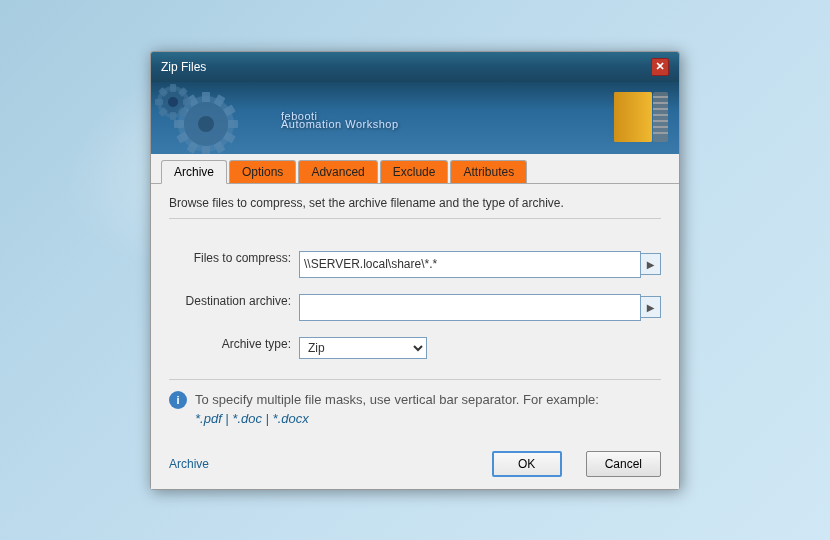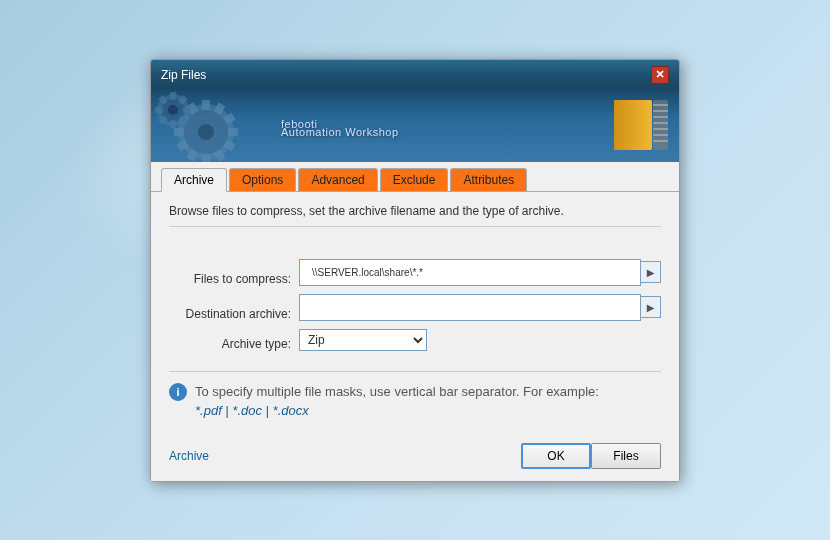--- a/index.html
+++ b/index.html
@@ -152,45 +152,45 @@
     .description {
       font-size: 12px;
       color: #333;
       margin-bottom: 32px;
       border-bottom: 1px solid #ccc;
       padding-bottom: 8px;
     }
 
     .form-row {
       display: flex;
-      align-items: flex-end;
-      margin-bottom: 8px;
+      align-items: flex-start;
+      margin-bottom: 16px;
     }
 
     .form-label {
       font-size: 12px;
       color: #333;
       text-align: right;
       width: 130px;
       padding-right: 8px;
       flex-shrink: 0;
     }
 
     .form-input-wrap {
       flex: 1;
       display: flex;
       align-items: center;
     }
 
     .form-input {
       flex: 1;
       height: 27px;
-      font-size: 10px;
+      font-size: 12px;
       border: 1px solid #7a9fbf;
-      padding: 0 12px;
+      padding: 0 4px;
       background: white;
       color: #333;
       outline: none;
     }
 
     .browse-btn {
       width: 20px;
       height: 22px;
       border: 1px solid #7a9fbf;
       border-left: none;
@@ -260,21 +260,21 @@
 
     .footer-link {
       font-size: 12px;
       color: #1a6090;
       cursor: pointer;
       text-decoration: none;
     }
 
     .footer-buttons {
       display: flex;
-      gap: 0;
+      gap: 24px;
     }
 
     .btn {
       padding: 4px 18px;
       font-size: 12px;
       border: 1px solid #888;
       background: linear-gradient(180deg, #f8f8f8, #e0e0e0);
       cursor: pointer;
       border-radius: 2px;
       min-width: 70px;
@@ -407,16 +407,16 @@
         <span>To specify multiple file masks, use vertical bar separator. For example:</span><br>
         <span class="example">*.pdf | *.doc | *.docx</span>
       </div>
     </div>
   </div>
 
   <div class="footer">
     <a class="footer-link">Archive</a>
     <div class="footer-buttons">
       <button class="btn btn-ok">OK</button>
-      <button class="btn">Files</button>
+      <button class="btn">Cancel</button>
     </div>
   </div>
 </div>
 
 </body></html>

